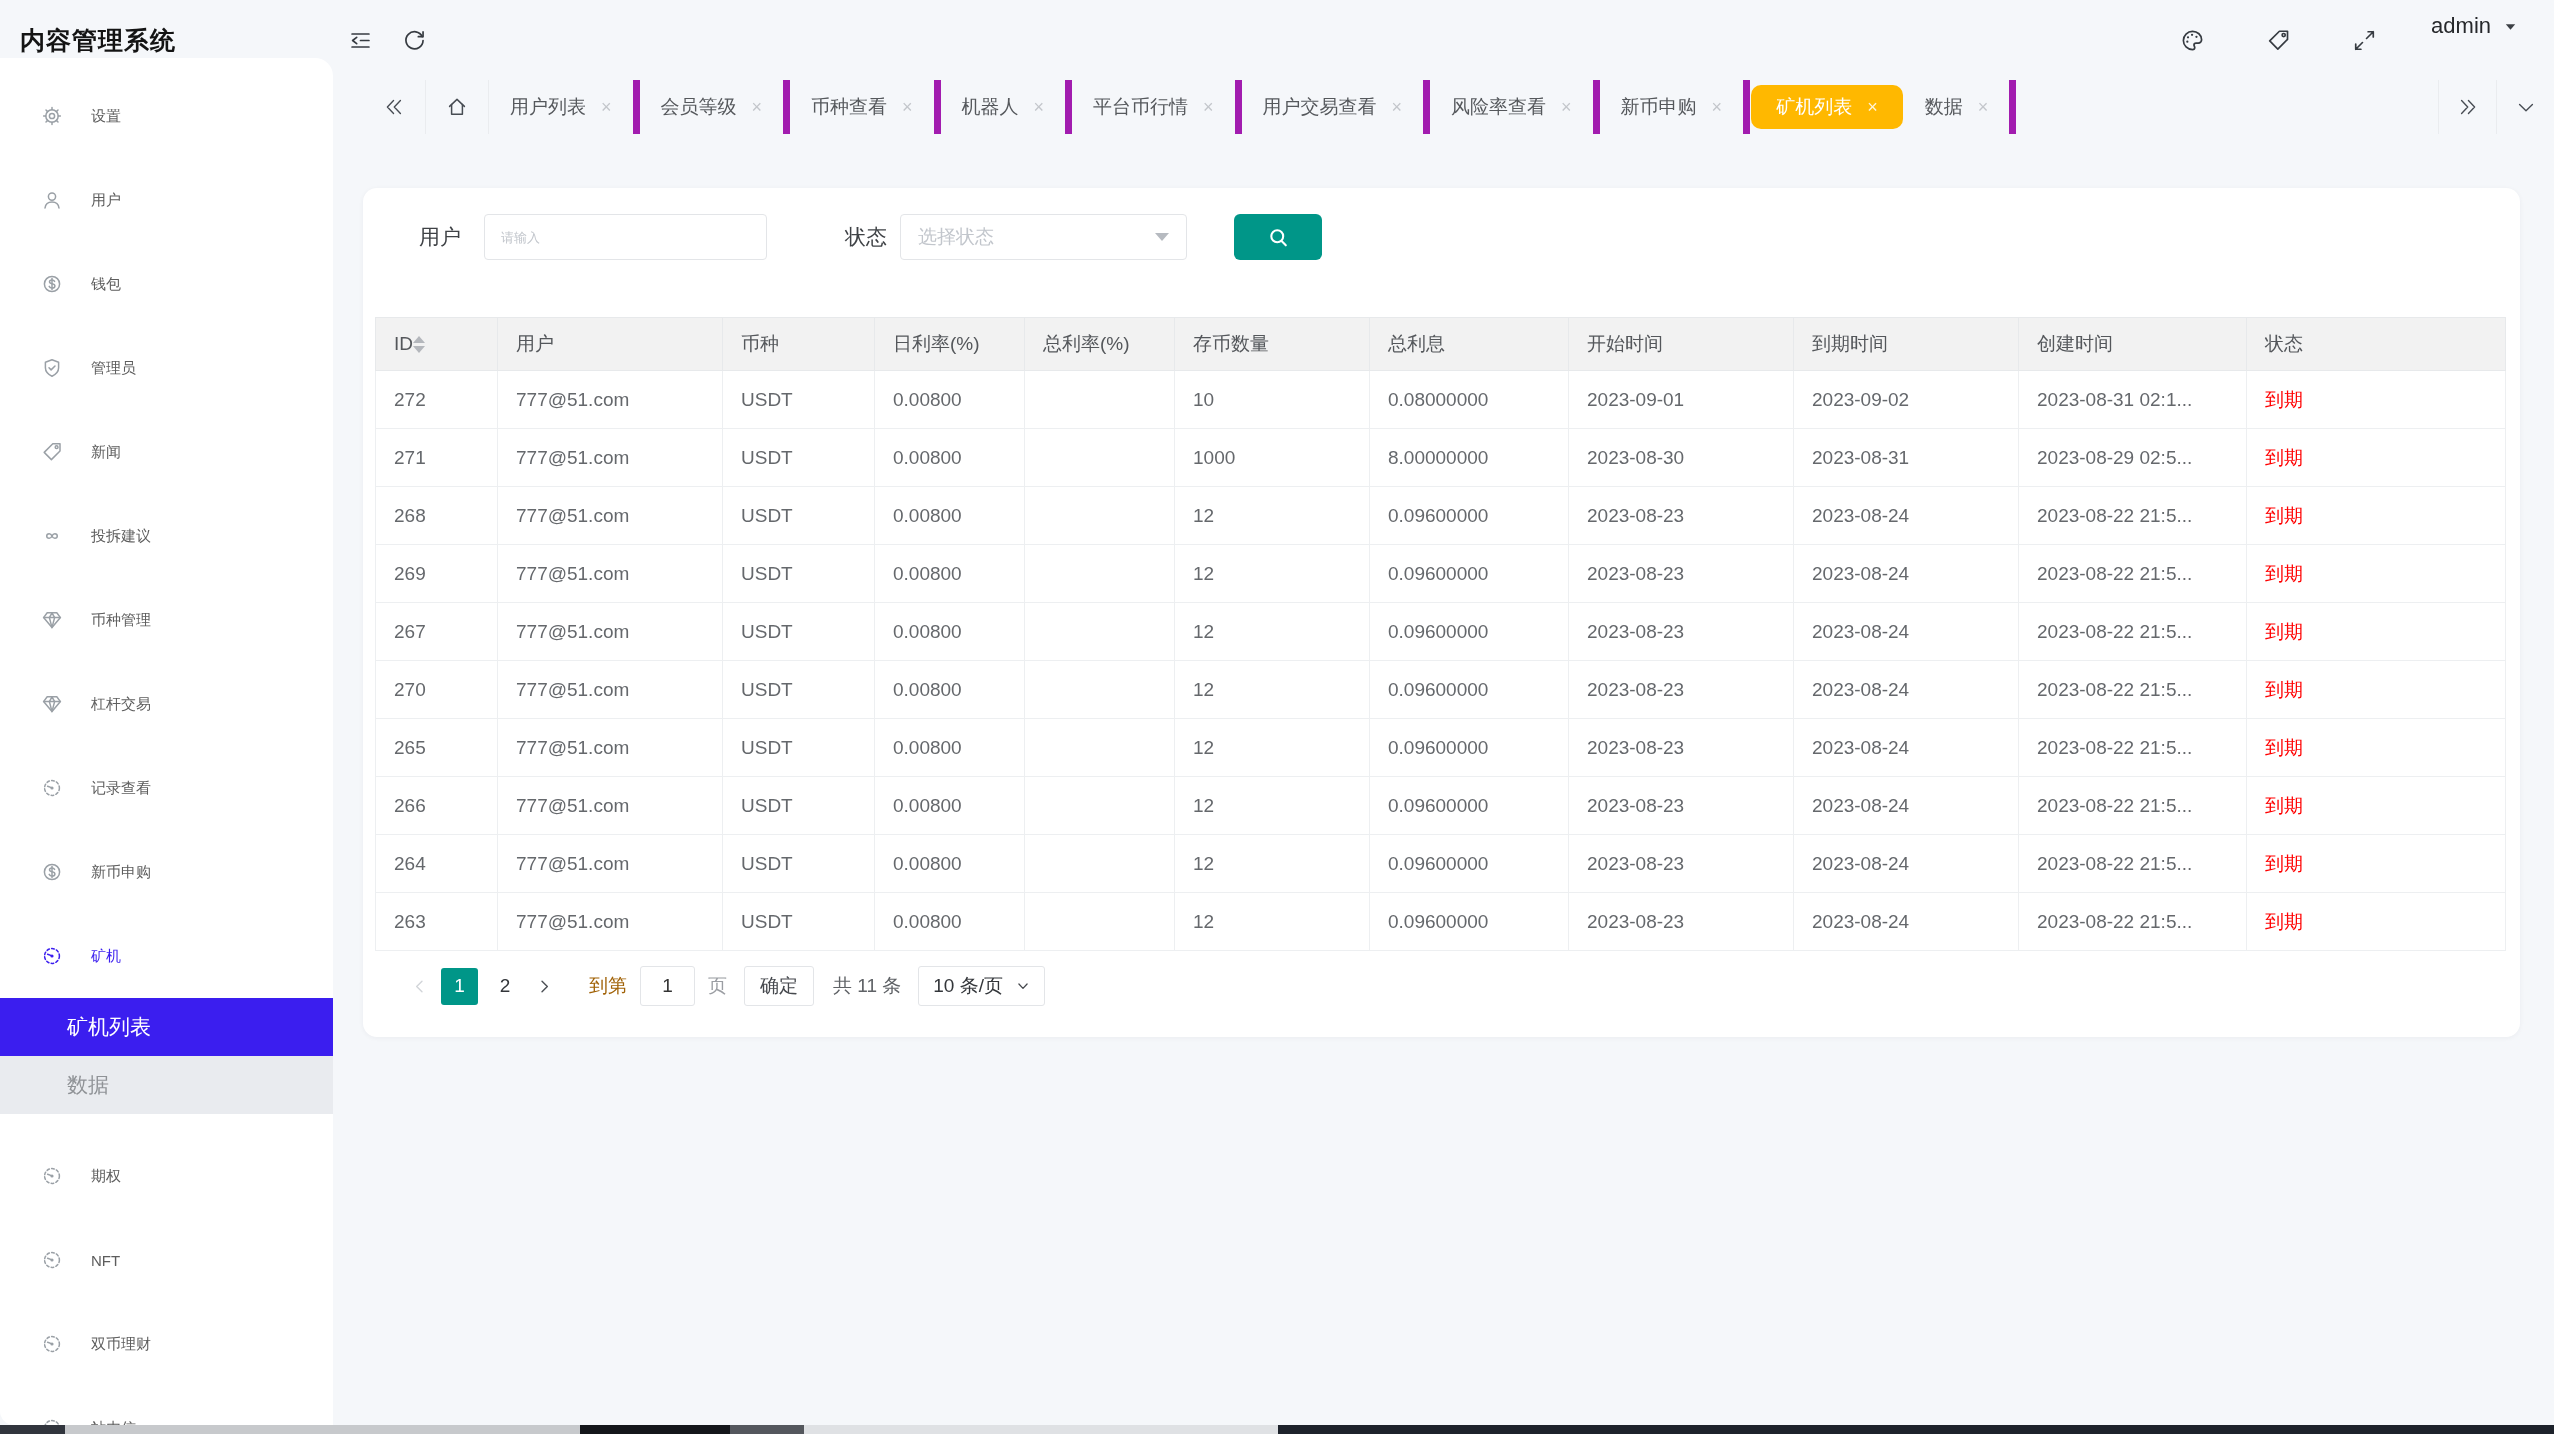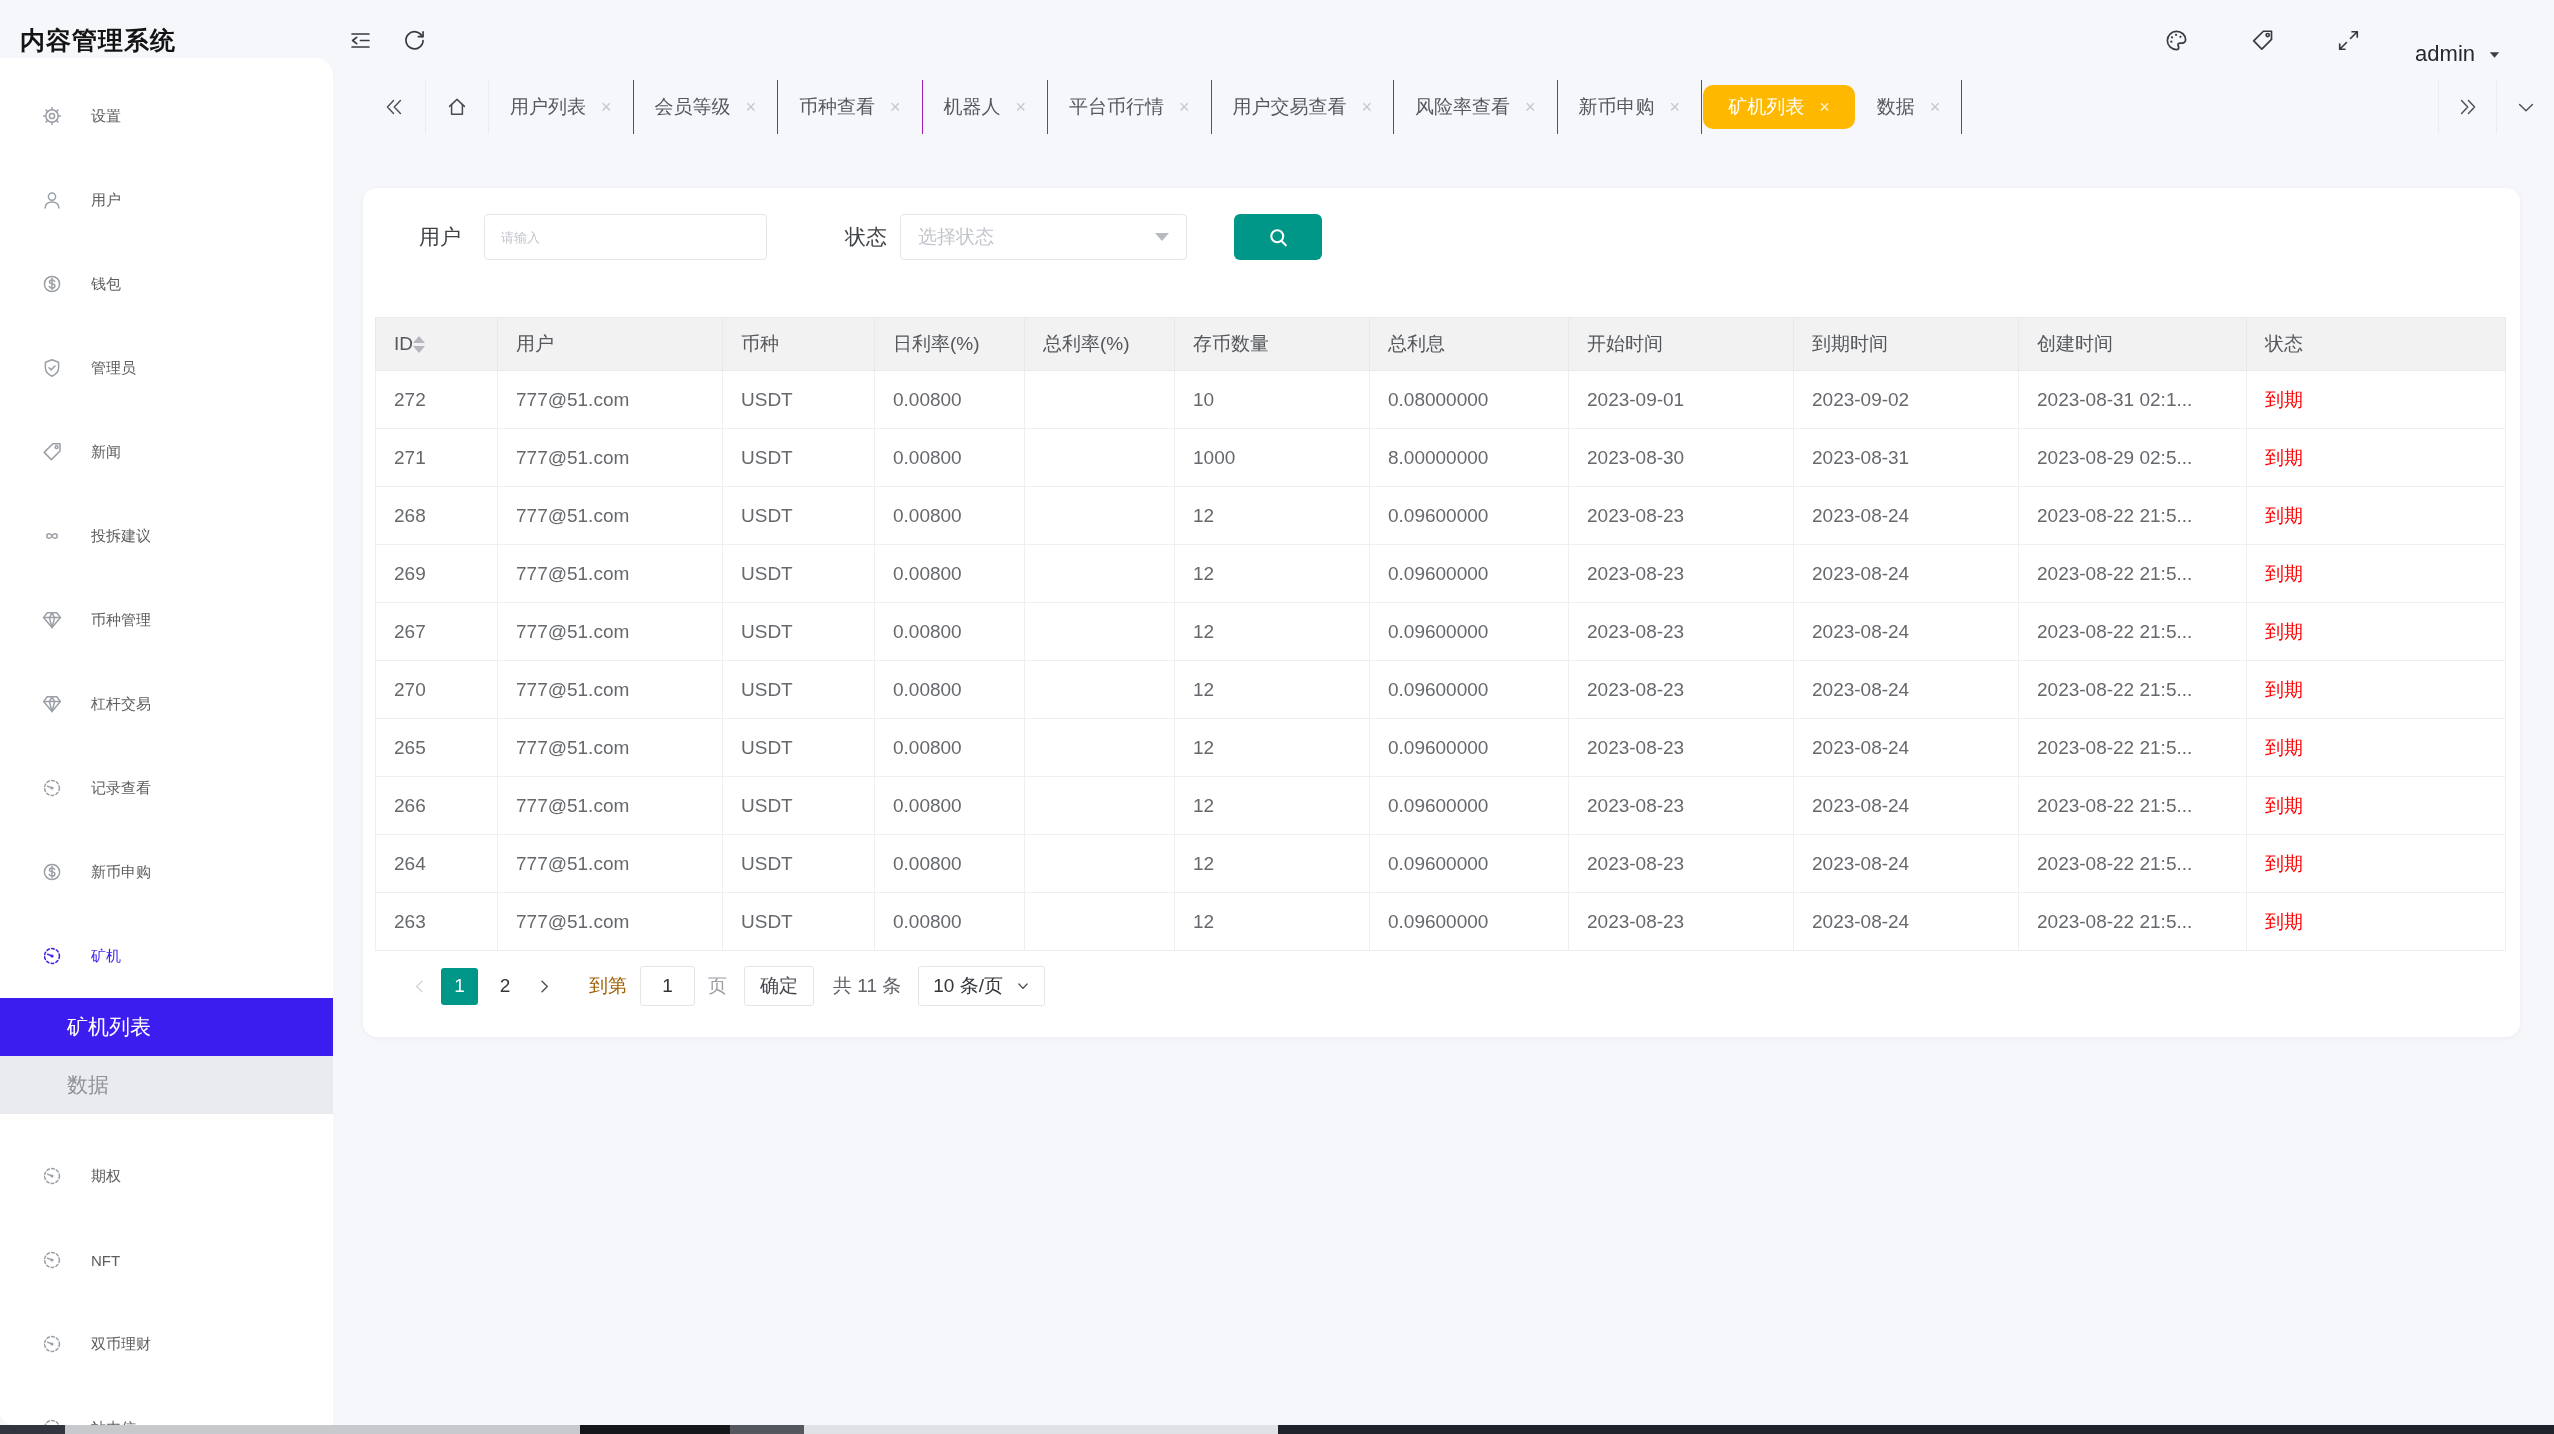--- a/index.html
+++ b/index.html
@@ -11,31 +11,31 @@
   }
   svg{display:block}
   .icon svg{width:100%;height:100%;fill:none;stroke:currentColor;stroke-width:1.5;stroke-linecap:round;stroke-linejoin:round}
   .icon .fill{fill:currentColor;stroke:none}
 
   
   .topbar{position:absolute;top:0;left:0;width:100%;height:80px;display:flex;align-items:center}
   .logo{width:333px;box-sizing:border-box;padding-left:20px;font-size:25px;font-weight:bold;color:#141414;letter-spacing:1px}
   .top-icon-btn{width:54px;height:54px;display:flex;align-items:center;justify-content:center;color:#363b41;cursor:pointer}
   .top-icon-btn .icon{width:27px;height:27px}
-  .top-right{margin-left:auto;display:flex;align-items:flex-end;padding-right:52px}
+  .top-right{margin-left:auto;display:flex;align-items:flex-start;padding-right:36px}
   .top-right .top-icon-btn{margin-left:32px}
   .admin-box{display:flex;align-items:center;gap:12px;margin-left:40px;cursor:pointer;color:#26282b;font-size:22px}
   .admin-caret{width:15px;height:15px;color:#3c4045}
 
   
   .tabbar{position:absolute;top:80px;left:363px;right:0;height:54px;display:flex;align-items:stretch;font-size:19px;color:#55585c}
   .tab-nav{width:62px;display:flex;align-items:center;justify-content:center;border-right:1px solid #eaecef;color:#474c53;cursor:pointer}
   .tab-nav .icon{width:22px;height:22px}
   .tab-nav.home .icon{width:24px;height:24px}
-  .tab{display:flex;align-items:center;gap:15px;padding:0 21px;border-right:1px solid #a21caf;cursor:pointer;white-space:nowrap}
+  .tab{display:flex;align-items:center;gap:15px;padding:0 21px;border-right:7px solid #a21caf;cursor:pointer;white-space:nowrap}
   .tab-close{color:#c3c6cb;font-size:18px;line-height:1}
   .tab.active{background:var(--tab-active);border-radius:10px;color:#fff;margin:5px 1px;padding:0 25px;border-right:none}
   .tab.active .tab-close{color:rgba(255,255,255,.85)}
   .tab-right{margin-left:auto;display:flex}
   .tab-right .tab-nav{border-right:none;border-left:1px solid #eaecef;width:57px}
 
   
   .sidebar{position:absolute;top:58px;left:0;bottom:9px;width:333px;background:#fff;border-radius:0 18px 0 14px;overflow:hidden;padding-top:16px;box-sizing:border-box}
   .side-item{height:84px;display:flex;align-items:center;padding-left:40px;gap:27px;font-size:15px;color:#5d5d5d;cursor:pointer}
   .side-item .icon{width:24px;height:24px;color:#9aa0a6;flex:none}

